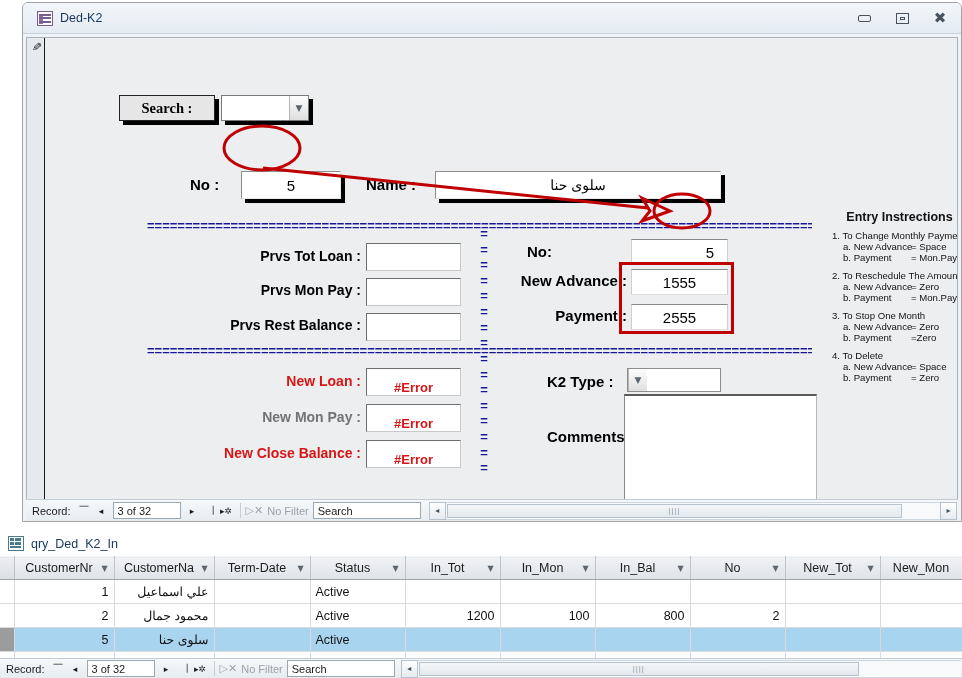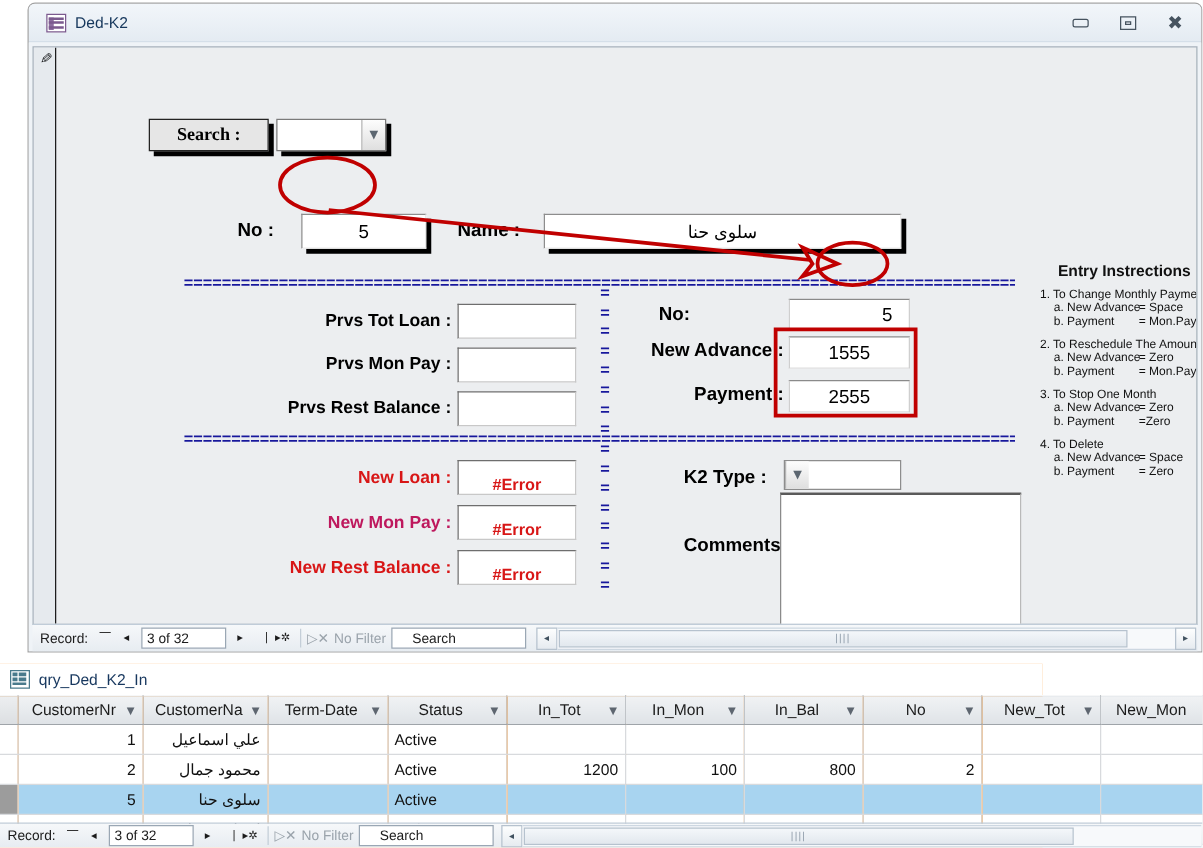--- a/index.html
+++ b/index.html
@@ -151,21 +151,21 @@
   .eqcol-a { top: 188px; }
   .eqcol-b { top: 313px; }
 
   
   .lgrp { position: absolute; font-weight: bold; font-size: 14px; color: #000;
           text-align: right; white-space: nowrap; }
   .l1 { left: 120px; top: 210px; width: 214px; }
   .l2 { left: 120px; top: 244px; width: 214px; }
   .l3 { left: 120px; top: 279px; width: 214px; }
   .lr1 { left: 120px; top: 335px; width: 214px; color: #d81616; }
-  .lr2 { left: 120px; top: 371px; width: 214px; color: #be185d; }
+  .lr2 { left: 120px; top: 371px; width: 214px; color: #737373; }
   .lr3 { left: 120px; top: 407px; width: 214px; color: #d81616; }
 
   .inp {
     position: absolute; left: 339px; width: 95px; height: 28px;
     background: #fff;
     border-top: 1px solid #6e6e6e; border-left: 1px solid #6e6e6e;
     border-right: 1px solid #c8c8c8; border-bottom: 1px solid #c8c8c8;
     font-size: 13px; display: flex; align-items: flex-end; justify-content: center;
   }
   .i1 { top: 205px; } .i2 { top: 240px; } .i3 { top: 275px; }
@@ -256,21 +256,21 @@
   }
   .nav-box {
     width: 68px; height: 17px; background: #fff; border: 1px solid #9aa7b4;
     display: flex; align-items: center; padding-left: 4px; font-size: 11px;
     margin: 0 3px;
   }
   .nav-sep { width:1px; height:15px; background:#c4ced8; margin:0 5px; }
   .nav-filter { display:flex; align-items:center; color:#9aa3ab; font-size:11px; gap:4px;}
   .nav-search {
     width: 108px; height: 17px; background: #fff; border: 1px solid #9aa7b4;
-    display: flex; align-items: center; padding-left: 16px; font-size: 11px;
+    display: flex; align-items: center; padding-left: 4px; font-size: 11px;
     margin-left: 4px;
   }
   .nav-hscroll {
     flex: 1; height: 18px; margin-left: 8px; margin-right: 1px;
     display: flex; align-items: stretch;
   }
   .sb-btn {
     width: 17px; background: linear-gradient(#fdfefe,#e6ebf0);
     border: 1px solid #b6c2ce;
     display:flex; align-items:center; justify-content:center;
@@ -390,21 +390,21 @@
         <div class="inp i3"></div>
 
         <div class="lgrp lr1">New Loan  :</div>
         <div class="inp e1">
             <span class="err">#Error</span>
           </div>
         <div class="lgrp lr2">New Mon Pay  :</div>
         <div class="inp e2">
             <span class="err">#Error</span>
           </div>
-        <div class="lgrp lr3">New Rest Balance  :</div>
+        <div class="lgrp lr3">New Close Balance  :</div>
         <div class="inp e3">
             <span class="err">#Error</span>
           </div>
 
         <div class="rlbl rl1">No:</div>
         <div class="rinp rn0">5</div>
         <div class="rlbl rl2">New Advance  :</div>
         <div class="rinp rn1">1555</div>
         <div class="rlbl rl3">Payment  :</div>
         <div class="rinp rn2">2555</div>

